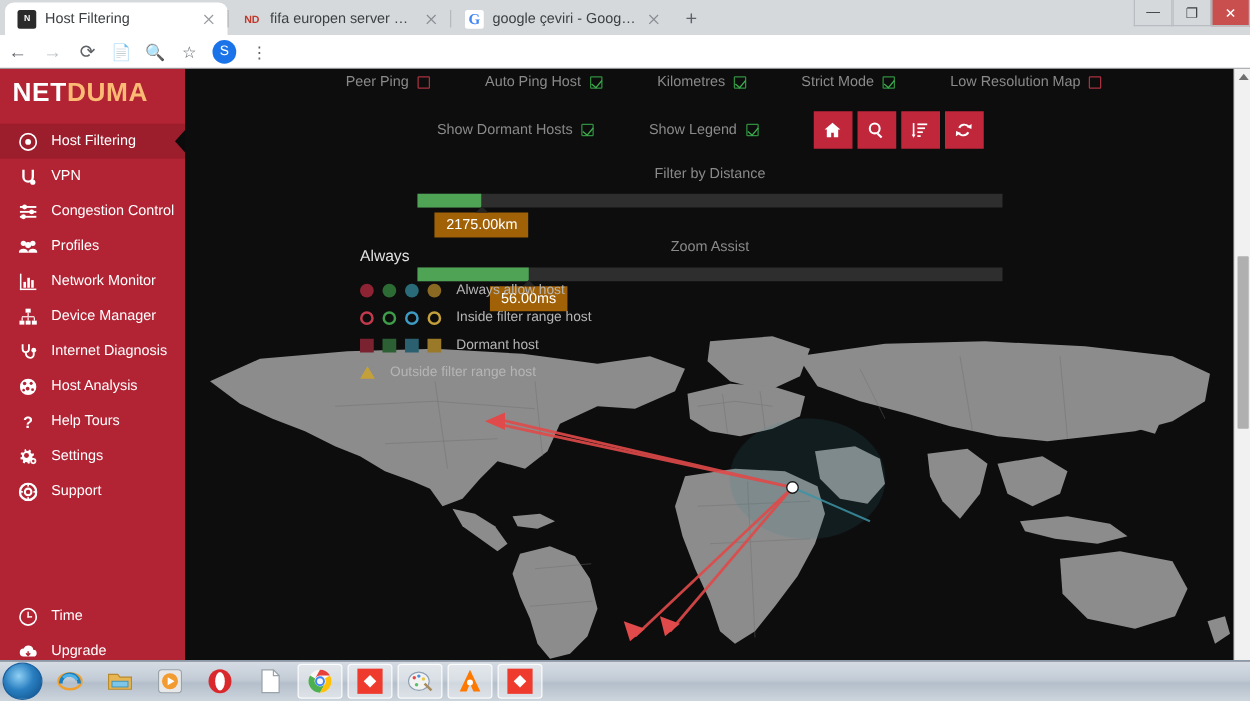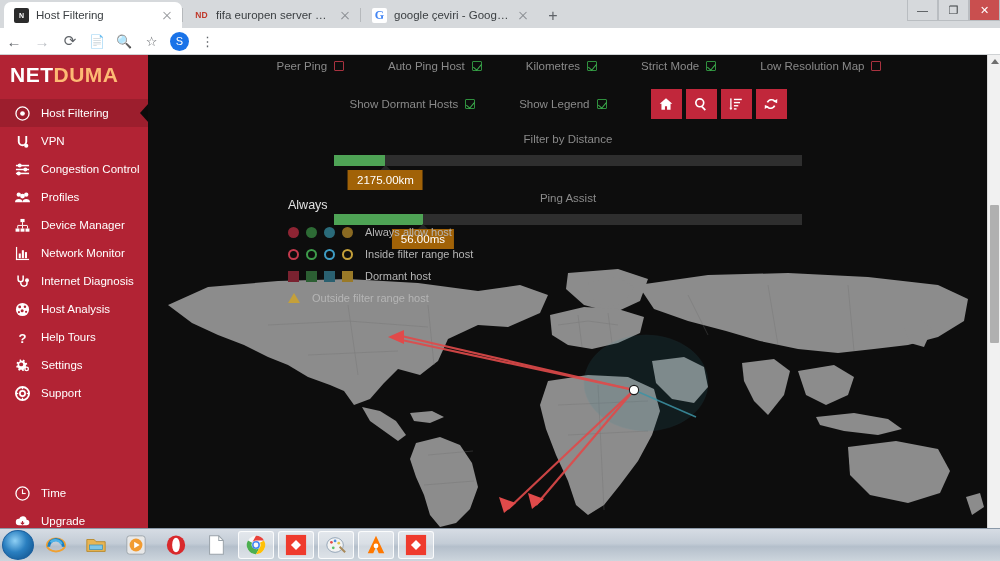--- a/index.html
+++ b/index.html
@@ -377,44 +377,44 @@
               <circle cx="12" cy="5" r="2.3"></circle>
               <circle cx="8" cy="6.5" r="2.6"></circle>
               <path d="M0 13c0-2.2 1.8-3.4 4-3.4s4 1.2 4 3.4zM8 13c0-2.2 1.8-3.4 4-3.4s4 1.2 4 3.4z"></path>
             </svg>
           </span>
         <span>Profiles</span>
       </div>
       <div class="navitem">
         <span class="navicon">
             <svg viewBox="0 0 16 16">
+              <rect x="1" y="1" width="1.3" height="14"></rect>
+              <rect x="1" y="13.7" width="14" height="1.3"></rect>
+              <rect x="4" y="8" width="2.2" height="5"></rect>
+              <rect x="7.3" y="4.5" width="2.2" height="8.5"></rect>
+              <rect x="10.6" y="6.5" width="2.2" height="6.5"></rect>
+            </svg>
+          </span>
+        <span>Network Monitor</span>
+      </div>
+      <div class="navitem">
+        <span class="navicon">
+            <svg viewBox="0 0 16 16">
               <rect x="5.8" y="1" width="4.4" height="3.4"></rect>
               <rect x="0.6" y="11.2" width="4.2" height="3.4"></rect>
               <rect x="5.9" y="11.2" width="4.2" height="3.4"></rect>
               <rect x="11.2" y="11.2" width="4.2" height="3.4"></rect>
               <rect x="7.5" y="4.4" width="1" height="3"></rect>
               <rect x="2.7" y="7.4" width="10.6" height="1"></rect>
               <rect x="2.4" y="8.4" width="1" height="2.8"></rect>
               <rect x="7.5" y="8.4" width="1" height="2.8"></rect>
               <rect x="12.8" y="8.4" width="1" height="2.8"></rect>
             </svg>
           </span>
         <span>Device Manager</span>
-      </div>
-      <div class="navitem">
-        <span class="navicon">
-            <svg viewBox="0 0 16 16">
-              <rect x="1" y="1" width="1.3" height="14"></rect>
-              <rect x="1" y="13.7" width="14" height="1.3"></rect>
-              <rect x="4" y="8" width="2.2" height="5"></rect>
-              <rect x="7.3" y="4.5" width="2.2" height="8.5"></rect>
-              <rect x="10.6" y="6.5" width="2.2" height="6.5"></rect>
-            </svg>
-          </span>
-        <span>Network Monitor</span>
       </div>
       <div class="navitem">
         <span class="navicon">
             <svg viewBox="0 0 16 16">
               <path d="M2.5 1.5v4a3.5 3.5 0 007 0v-4h-1.6v4a1.9 1.9 0 01-3.8 0v-4z"></path>
               <path d="M5.2 8.8c0 3 2 5 4.6 5 2.2 0 3.8-1.5 3.8-3.6V8.4h-1.6v1.8c0 1.3-.9 2.1-2.2 2.1-1.7 0-3-1.4-3-3.5z"></path>
               <circle cx="12.8" cy="6.6" r="2.1"></circle>
             </svg>
           </span>
         <span>Internet Diagnosis</span>
@@ -624,21 +624,21 @@
 
         <div class="slider-block">
           <div class="slider-title">Filter by Distance</div>
           <div class="slider-track">
             <div class="slider-fill" style="width:11%"></div>
             <div class="slider-val" style="left:11%">2175.00km</div>
           </div>
         </div>
 
         <div class="slider-block" style="margin-top:26px;">
-          <div class="slider-title">Ping Assist</div>
+          <div class="slider-title">Zoom Assist</div>
           <div class="slider-track">
             <div class="slider-fill" style="width:19%"></div>
             <div class="slider-val" style="left:19%">56.00ms</div>
           </div>
         </div>
       </div>
 
       <div class="legend">
         <div class="legend-title">Always</div>
 

